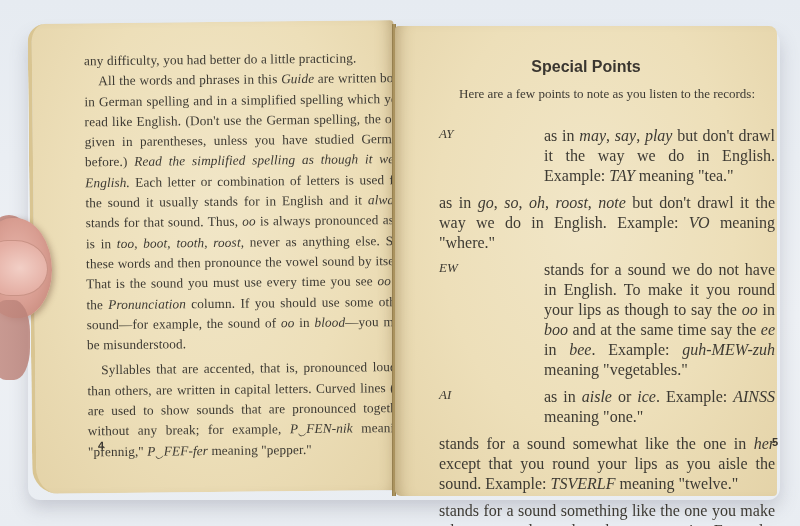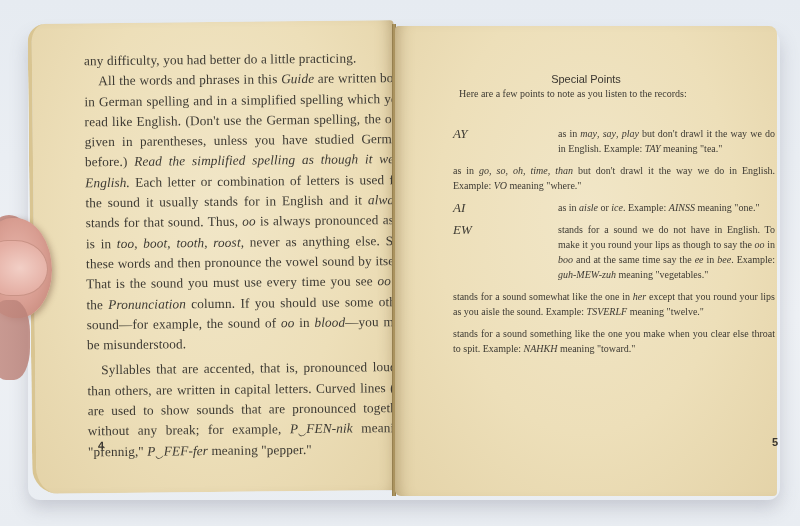--- a/index.html
+++ b/index.html
@@ -44,37 +44,37 @@
   .text-left p.first { text-indent:0; }
   .text-left p.gap { margin-top:5px; }
   i { font-style:italic; }
   .page-num {
     position:absolute; font-family:"Liberation Sans", "DejaVu Sans", sans-serif;
     font-weight:bold; font-size:11px; color:#3a3630;
   }
   .num-left { left:62px; top:416px; }
   .num-right { left:377px; top:410px; }
   .heading {
-    position:absolute; left:0; width:100%; top:47px; text-align:center;
+    position:absolute; left:0; width:100%; top:32px; text-align:center;
     font-family:"Liberation Sans", "DejaVu Sans", sans-serif;
-    font-weight:normal; font-size:11px; color:#3a3630;
+    font-weight:bold; font-size:16px; color:#3a3630;
   }
   .intro {
     position:absolute; left:50px; top:59px; width:328px;
-    font-size:10px; line-height:18px; text-align:justify; text-indent:14px;
+    font-size:13px; line-height:18px; text-align:justify; text-indent:14px;
   }
   .entries { position:absolute; left:44px; top:100px; width:336px; }
-  .entry { display:flex; margin-bottom:7px;margin-left:14px; }
+  .entry { display:flex; margin-bottom:7px; }
   .entry .key {
     width:105px; flex:none; font-style:italic; font-size:13px; line-height:14px;
     padding-top:1px;
   }
   .entry .key .or { font-size:10px; margin:0 6px; }
   .entry .desc {
-    flex:1; font-size:10px; line-height:15px; text-align:justify;
+    flex:1; font-size:16px; line-height:20px; text-align:justify;
   }
   .thumb {
     position:absolute; left:-18px; top:218px; width:70px; height:100px;
     border-radius: 45% 55% 50% 50%;
     background: radial-gradient(ellipse at 50% 45%, #e8b6ab 0%, #d89d91 55%, #c08274 100%);
     box-shadow: 2px 2px 6px rgba(80,40,30,0.35);
   }
   .thumb-nail {
     position:absolute; left:-14px; top:240px; width:60px; height:54px;
     border-radius: 40% 60% 55% 45%;
@@ -111,29 +111,29 @@
 
 <div class="page page-right">
   <div class="heading">Special Points</div>
   <div class="intro">Here are a few points to note as you listen to the records:</div>
   <div class="entries">
     <div class="entry">
       <div class="key"><span>AY</span></div>
       <div class="desc"><span>as in </span><i>may</i><span>, </span><i>say</i><span>, </span><i>play</i><span> but don't drawl it the way we do in English. Example: </span><i>TAY</i><span> meaning "tea."</span></div>
     </div>
     <div class="entry">
-      <div class="desc"><span>as in </span><i>go</i><span>, </span><i>so</i><span>, </span><i>oh</i><span>, </span><i>time</i><span>, </span><i>than</i><span> but don't drawl it the way we do in English. Example: </span><i>VO</i><span> meaning "where."</span></div>
+      <div class="desc"><span>as in </span><i>go</i><span>, </span><i>so</i><span>, </span><i>oh</i><span>, </span><i>roost</i><span>, </span><i>note</i><span> but don't drawl it the way we do in English. Example: </span><i>VO</i><span> meaning "where."</span></div>
+    </div>
+    <div class="entry">
+      <div class="key"><span>EW</span></div>
+      <div class="desc"><span>stands for a sound we do not have in English. To make it you round your lips as though to say the </span><i>oo</i><span> in </span><i>boo</i><span> and at the same time say the </span><i>ee</i><span> in </span><i>bee</i><span>. Example: </span><i>guh-MEW-zuh</i><span> meaning "vegetables."</span></div>
     </div>
     <div class="entry">
       <div class="key"><span>AI</span></div>
       <div class="desc"><span>as in </span><i>aisle</i><span> or </span><i>ice</i><span>. Example: </span><i>AINSS</i><span> meaning "one."</span></div>
-    </div>
-    <div class="entry">
-      <div class="key"><span>EW</span></div>
-      <div class="desc"><span>stands for a sound we do not have in English. To make it you round your lips as though to say the </span><i>oo</i><span> in </span><i>boo</i><span> and at the same time say the </span><i>ee</i><span> in </span><i>bee</i><span>. Example: </span><i>guh-MEW-zuh</i><span> meaning "vegetables."</span></div>
     </div>
     <div class="entry">
       <div class="desc"><span>stands for a sound somewhat like the one in </span><i>her</i><span> except that you round your lips as you aisle the sound. Example: </span><i>TSVERLF</i><span> meaning "twelve."</span></div>
     </div>
     <div class="entry">
       <div class="desc"><span>stands for a sound something like the one you make when you clear else throat to spit. Example: </span><i>NAHKH</i><span> meaning "toward."</span></div>
     </div>
   </div>
   <div class="page-num num-right">5</div>
 </div>

